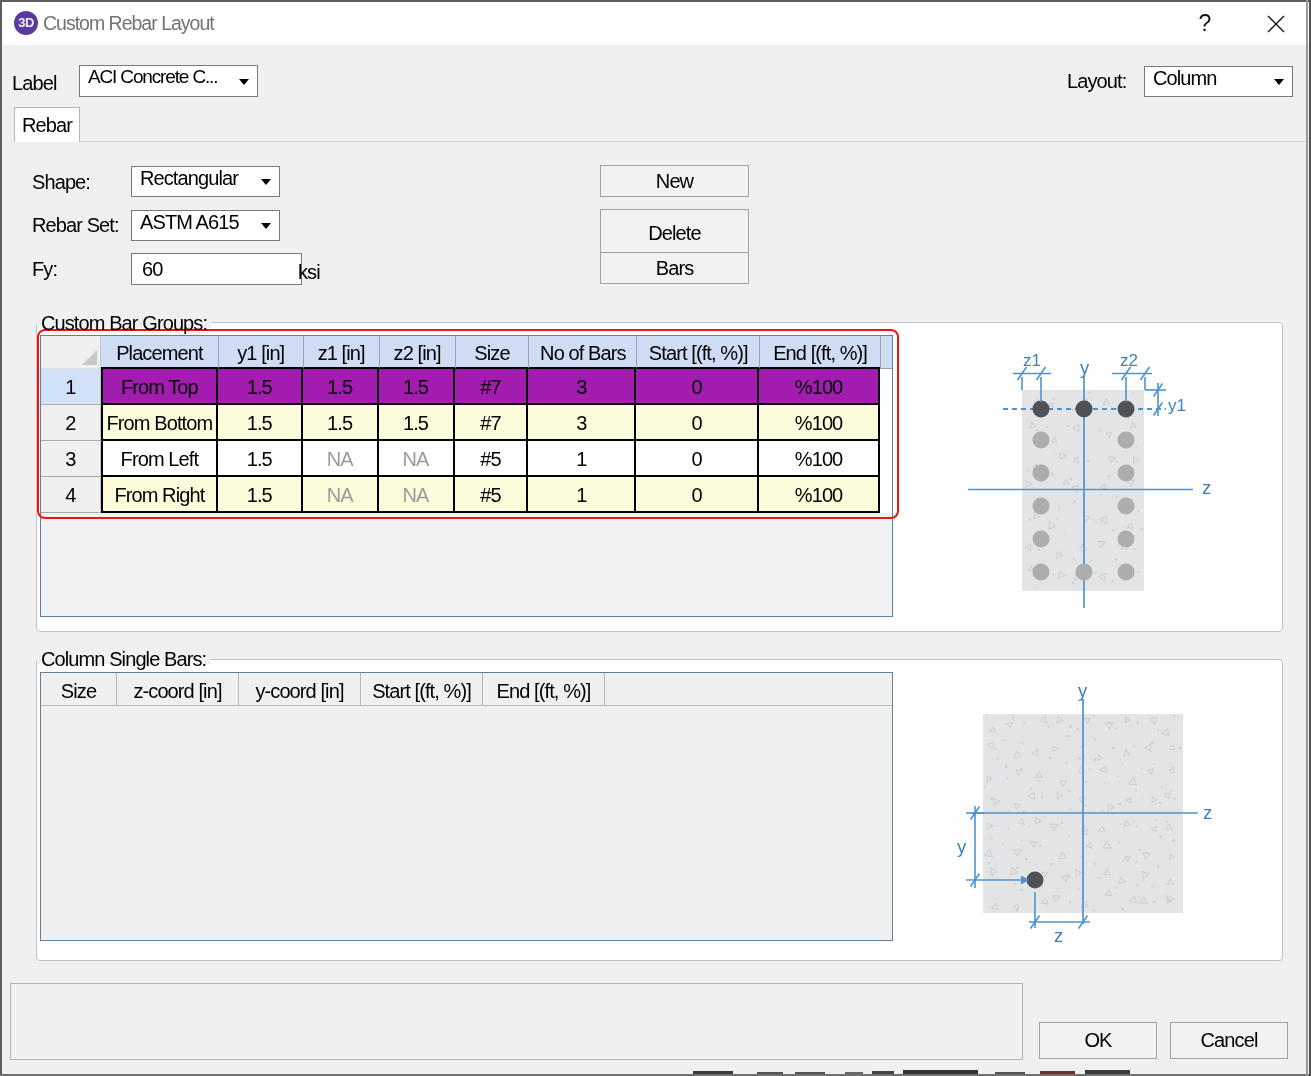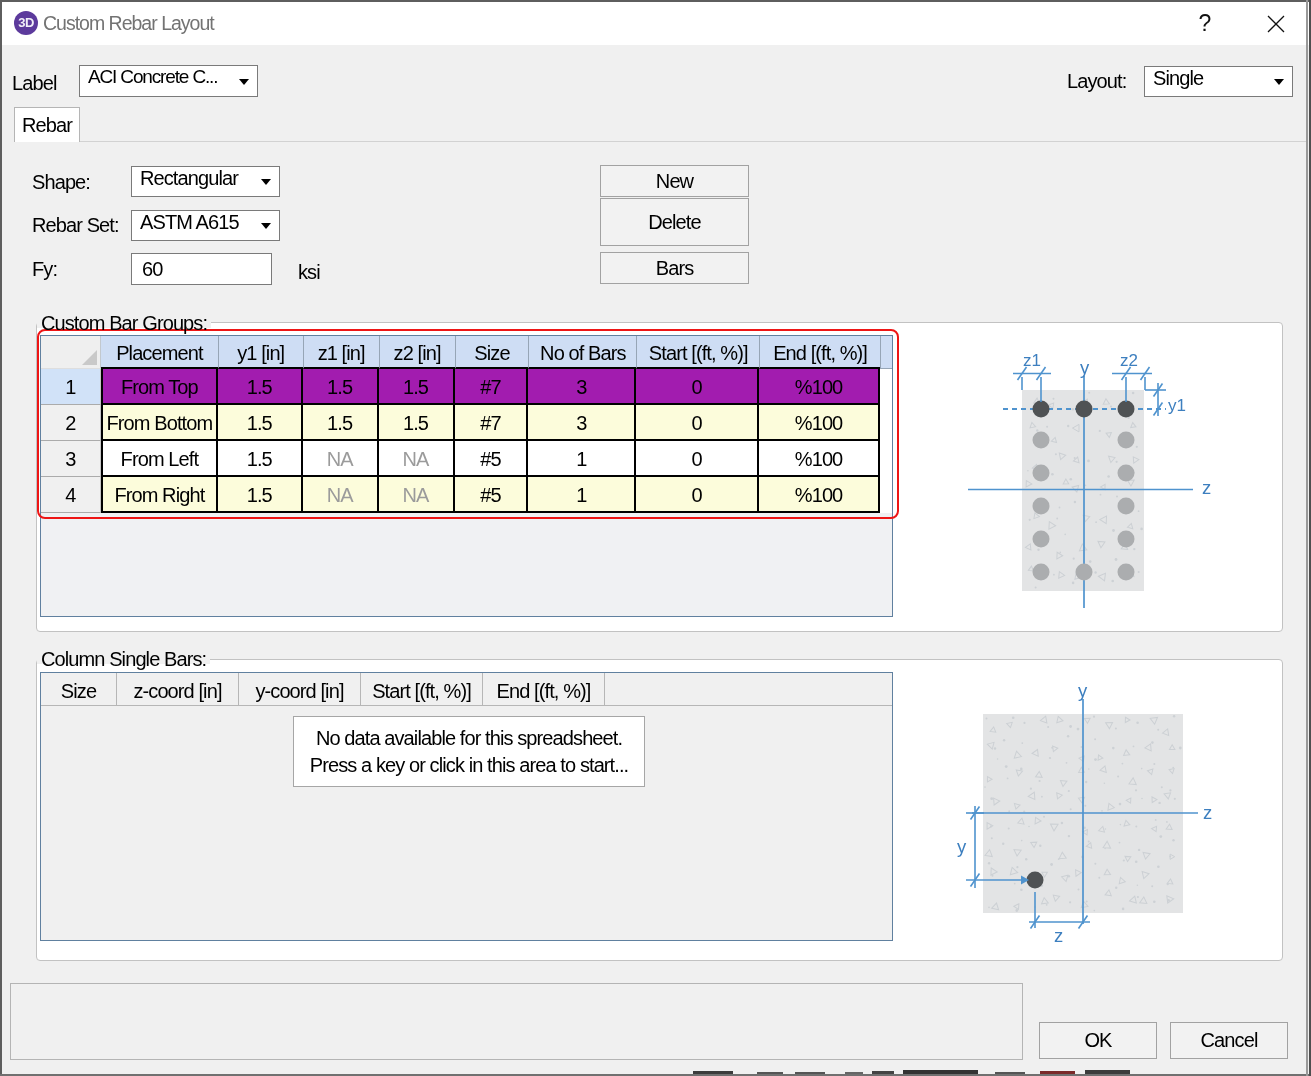--- a/index.html
+++ b/index.html
@@ -55,45 +55,45 @@
     <path d="M4 4 L20 20 M20 4 L4 20" stroke="#111" stroke-width="1.3"></path>
   </svg>
 
 <div class="abs lbl" style="left:12px;top:72px">Label</div>
 <div class="combo" style="left:79px;top:65px;width:179px;height:32px">
     <span class="tx" style="padding-left:8px;font-size:19px;letter-spacing:-1.15px">ACI Concrete C...</span>
     <span class="arr"></span>
   </div>
 <div class="abs lbl" style="left:1067px;top:70px">Layout:</div>
 <div class="combo" style="left:1144px;top:66px;width:149px;height:31px">
-    <span class="tx">Single</span>
+    <span class="tx">Column</span>
     <span class="arr"></span>
   </div>
 
 <div class="tab">Rebar</div>
 <div class="tabline" style="left:80px;width:1227px"></div>
 
 <div class="abs lbl" style="left:32px;top:171px">Shape:</div>
 <div class="combo" style="left:131px;top:166px;width:149px;height:31px">
     <span class="tx">Rectangular</span>
     <span class="arr"></span>
   </div>
 <div class="abs lbl" style="left:32px;top:214px">Rebar Set:</div>
 <div class="combo" style="left:131px;top:210px;width:149px;height:31px">
     <span class="tx">ASTM A615</span>
     <span class="arr"></span>
   </div>
 <div class="abs lbl" style="left:32px;top:258px">Fy:</div>
-<div class="tbox" style="left:131px;top:253px;width:141px;height:32px">
+<div class="tbox" style="left:131px;top:253px;width:171px;height:32px">
     <span class="tx" style="padding-left:10px">60</span>
   </div>
 <div class="abs lbl" style="left:298px;top:261px">ksi</div>
 
 <div class="btn" style="left:600px;top:165px;width:149px;height:32px">New</div>
-<div class="btn" style="left:600px;top:198px;width:149px;height:48px">Delete</div>
+<div class="btn" style="left:600px;top:209px;width:149px;height:48px">Delete</div>
 <div class="btn" style="left:600px;top:252px;width:149px;height:32px">Bars</div>
 
 <div class="gbox" style="left:36px;top:322px;width:1247px;height:310px"></div>
 <div class="gboxlbl" style="left:37px;top:312px">Custom Bar Groups:</div>
 <div class="grid1">
     <div class="g1hdr">
       <div class="g1corner">
         <div class="tri"></div>
       </div>
       <div class="g1h" style="width:117px">Placement</div>
@@ -284,21 +284,20 @@
 <div class="gboxlbl" style="left:37px;top:648px">Column Single Bars:</div>
 <div class="grid2">
     <div class="g2hdr">
       <div class="g2h" style="width:76px">Size</div>
       <div class="g2h" style="width:122px">z-coord [in]</div>
       <div class="g2h" style="width:122px">y-coord [in]</div>
       <div class="g2h" style="width:122px">Start [(ft, %)]</div>
       <div class="g2h" style="width:122px">End [(ft, %)]</div>
       <div class="g2h g2last"></div>
     </div>
-    <div class="nodata">No data available for this spreadsheet.<br>Press a key or click in this area to start...</div>
   </div>
 <svg style="position:absolute;left:940px;top:660px" width="370" height="300" viewBox="0 0 370 300">
     <rect x="43" y="54" width="200" height="199" fill="#e3e4e5"></rect>
     <g transform="translate(43,54)">
       <path d="M 171.8 111.8 L 174.6 116.5 L 169.1 116.5 Z" fill="none" stroke="#ccd0d4" stroke-width="1" transform="rotate(155 171.8 114.9)"></path>
       <path d="M 146.2 83.5 L 148.8 88.0 L 143.6 88.0 Z" fill="none" stroke="#ccd0d4" stroke-width="1" transform="rotate(153 146.2 86.5)"></path>
       <path d="M 38.2 104.1 L 41.4 109.7 L 35.0 109.7 Z" fill="none" stroke="#ccd0d4" stroke-width="1" transform="rotate(251 38.2 107.8)"></path>
       <path d="M 165.9 29.6 L 169.4 35.6 L 162.4 35.6 Z" fill="none" stroke="#ccd0d4" stroke-width="1" transform="rotate(265 165.9 33.6)"></path>
       <path d="M 118.9 112.3 L 121.9 117.6 L 115.9 117.6 Z" fill="none" stroke="#ccd0d4" stroke-width="1" transform="rotate(254 118.9 115.8)"></path>
       <path d="M 12.9 83.4 L 16.3 89.3 L 9.4 89.3 Z" fill="none" stroke="#ccd0d4" stroke-width="1" transform="rotate(325 12.9 87.4)"></path>

